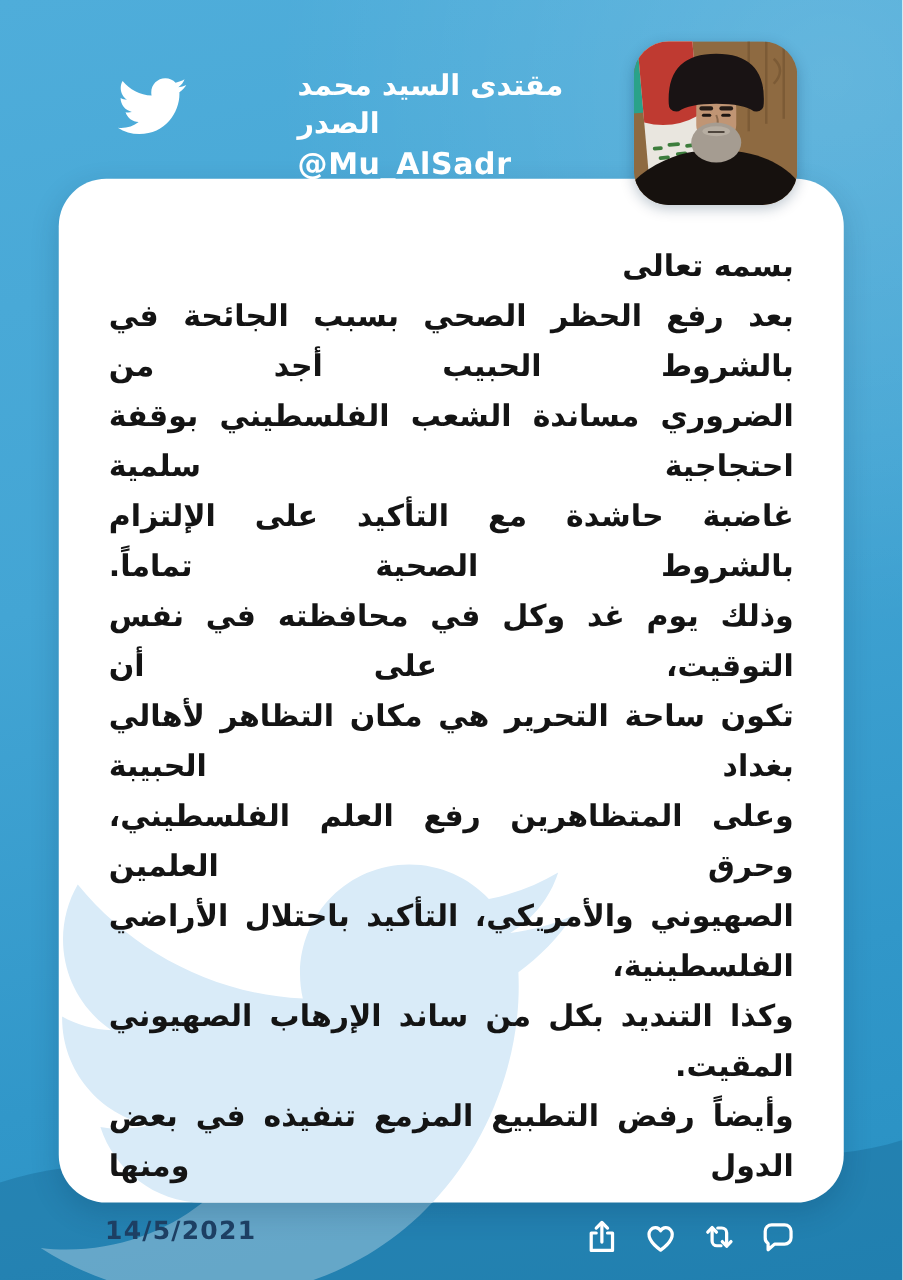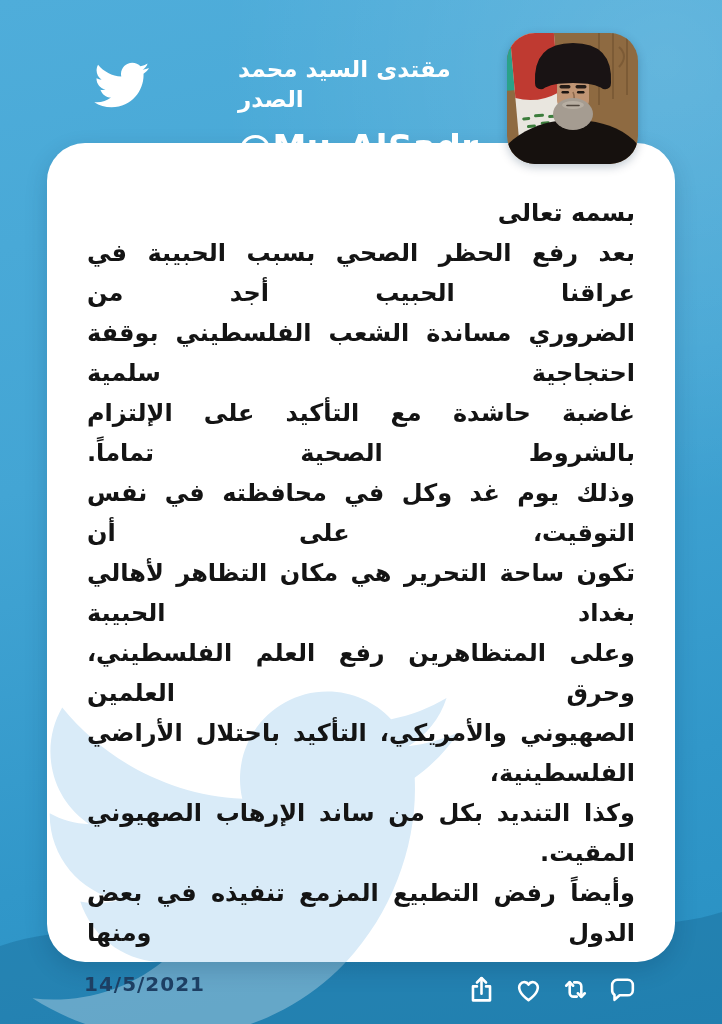--- a/index.html
+++ b/index.html
@@ -11,21 +11,21 @@
       linear-gradient(168deg,#4fadda 0%,#43a5d4 42%,#3197c9 76%,#2890c2 100%);
   }
   
   .swoosh{position:absolute;left:0;bottom:0;width:722px;height:140px;z-index:0;}
   
   .bg-bird{position:absolute;left:-30px;top:640px;width:540px;height:450px;z-index:1;}
   
   .logo{position:absolute;left:86px;top:56px;width:70px;height:58px;z-index:3;}
   .who{position:absolute;left:238px;top:54px;width:252px;text-align:left;color:#ffffff;z-index:3;}
   .who .name{font-size:23px;font-weight:700;line-height:30px;direction:rtl;}
-  .who .handle{font-size:34px;font-weight:600;line-height:30px;margin-top:18px;letter-spacing:.5px;}
+  .who .handle{font-size:24px;font-weight:600;line-height:30px;margin-top:2px;letter-spacing:.5px;}
   .avatar{position:absolute;left:507px;top:33px;width:131px;height:131px;z-index:3;
           border-radius:28px;overflow:hidden;box-shadow:0 3px 10px rgba(0,40,70,.25);}
   .avatar svg{display:block;}
   
   .card{position:absolute;left:47px;top:143px;width:628px;height:819px;z-index:2;
         background:#ffffff;border-radius:38px;overflow:hidden;
         box-shadow:0 8px 22px rgba(0,40,70,.18);}
   .card-bird{position:absolute;left:-77px;top:497px;width:540px;height:450px;}
   .body{position:relative;padding:50px 40px 0;direction:rtl;color:#141414;}
   .line{font-size:24px;font-weight:700;line-height:40px;text-align:right;white-space:normal;}
@@ -104,21 +104,21 @@
       <path d="M28 50 Q26 10 66 10 Q106 10 104 50 Q104 57 96 56 Q88 50 66 50 Q44 50 36 56 Q28 57 28 50 Z" fill="#191314"></path>
     </svg>
   </div>
 
   <div class="card">
     <svg class="card-bird" viewBox="0 0 24 24" preserveAspectRatio="xMidYMid meet" aria-hidden="true">
       <path fill="#d9ebf8" d="M23.643 4.937c-.835.37-1.732.62-2.675.733.962-.576 1.7-1.49 2.048-2.578-.9.534-1.897.922-2.958 1.13-.85-.904-2.06-1.47-3.4-1.47-2.572 0-4.658 2.086-4.658 4.66 0 .364.042.718.12 1.06-3.873-.195-7.304-2.05-9.602-4.868-.4.69-.63 1.49-.63 2.342 0 1.616.823 3.043 2.072 3.878-.764-.025-1.482-.234-2.11-.583v.06c0 2.257 1.605 4.14 3.737 4.568-.392.106-.803.162-1.227.162-.3 0-.593-.028-.877-.082.593 1.85 2.313 3.198 4.352 3.234-1.595 1.25-3.604 1.995-5.786 1.995-.376 0-.747-.022-1.112-.065 2.062 1.323 4.51 2.093 7.14 2.093 8.57 0 13.255-7.098 13.255-13.254 0-.2-.005-.402-.014-.602.91-.658 1.7-1.477 2.323-2.41z"></path>
     </svg>
     <div class="body">
       <div class="line">بسمه تعالى</div>
-      <div class="line fill">بعد رفع الحظر الصحي بسبب الحبيبة في عراقنا الحبيب أجد من</div>
+      <div class="line fill">بعد رفع الحظر الصحي بسبب الجائحة في بالشروط الحبيب أجد من</div>
       <div class="line fill">الضروري مساندة الشعب الفلسطيني بوقفة احتجاجية سلمية</div>
       <div class="line fill">غاضبة حاشدة مع التأكيد على الإلتزام بالشروط الصحية تماماً.</div>
       <div class="line fill">وذلك يوم غد وكل في محافظته في نفس التوقيت، على أن</div>
       <div class="line fill">تكون ساحة التحرير هي مكان التظاهر لأهالي بغداد الحبيبة</div>
       <div class="line fill">وعلى المتظاهرين رفع العلم الفلسطيني، وحرق العلمين</div>
       <div class="line fill">الصهيوني والأمريكي، التأكيد باحتلال الأراضي الفلسطينية،</div>
       <div class="line fill">وكذا التنديد بكل من ساند الإرهاب الصهيوني المقيت.</div>
       <div class="line fill">وأيضاً رفض التطبيع المزمع تنفيذه في بعض الدول ومنها</div>
       <div class="line">عراقنا الحبيب.</div>
 

